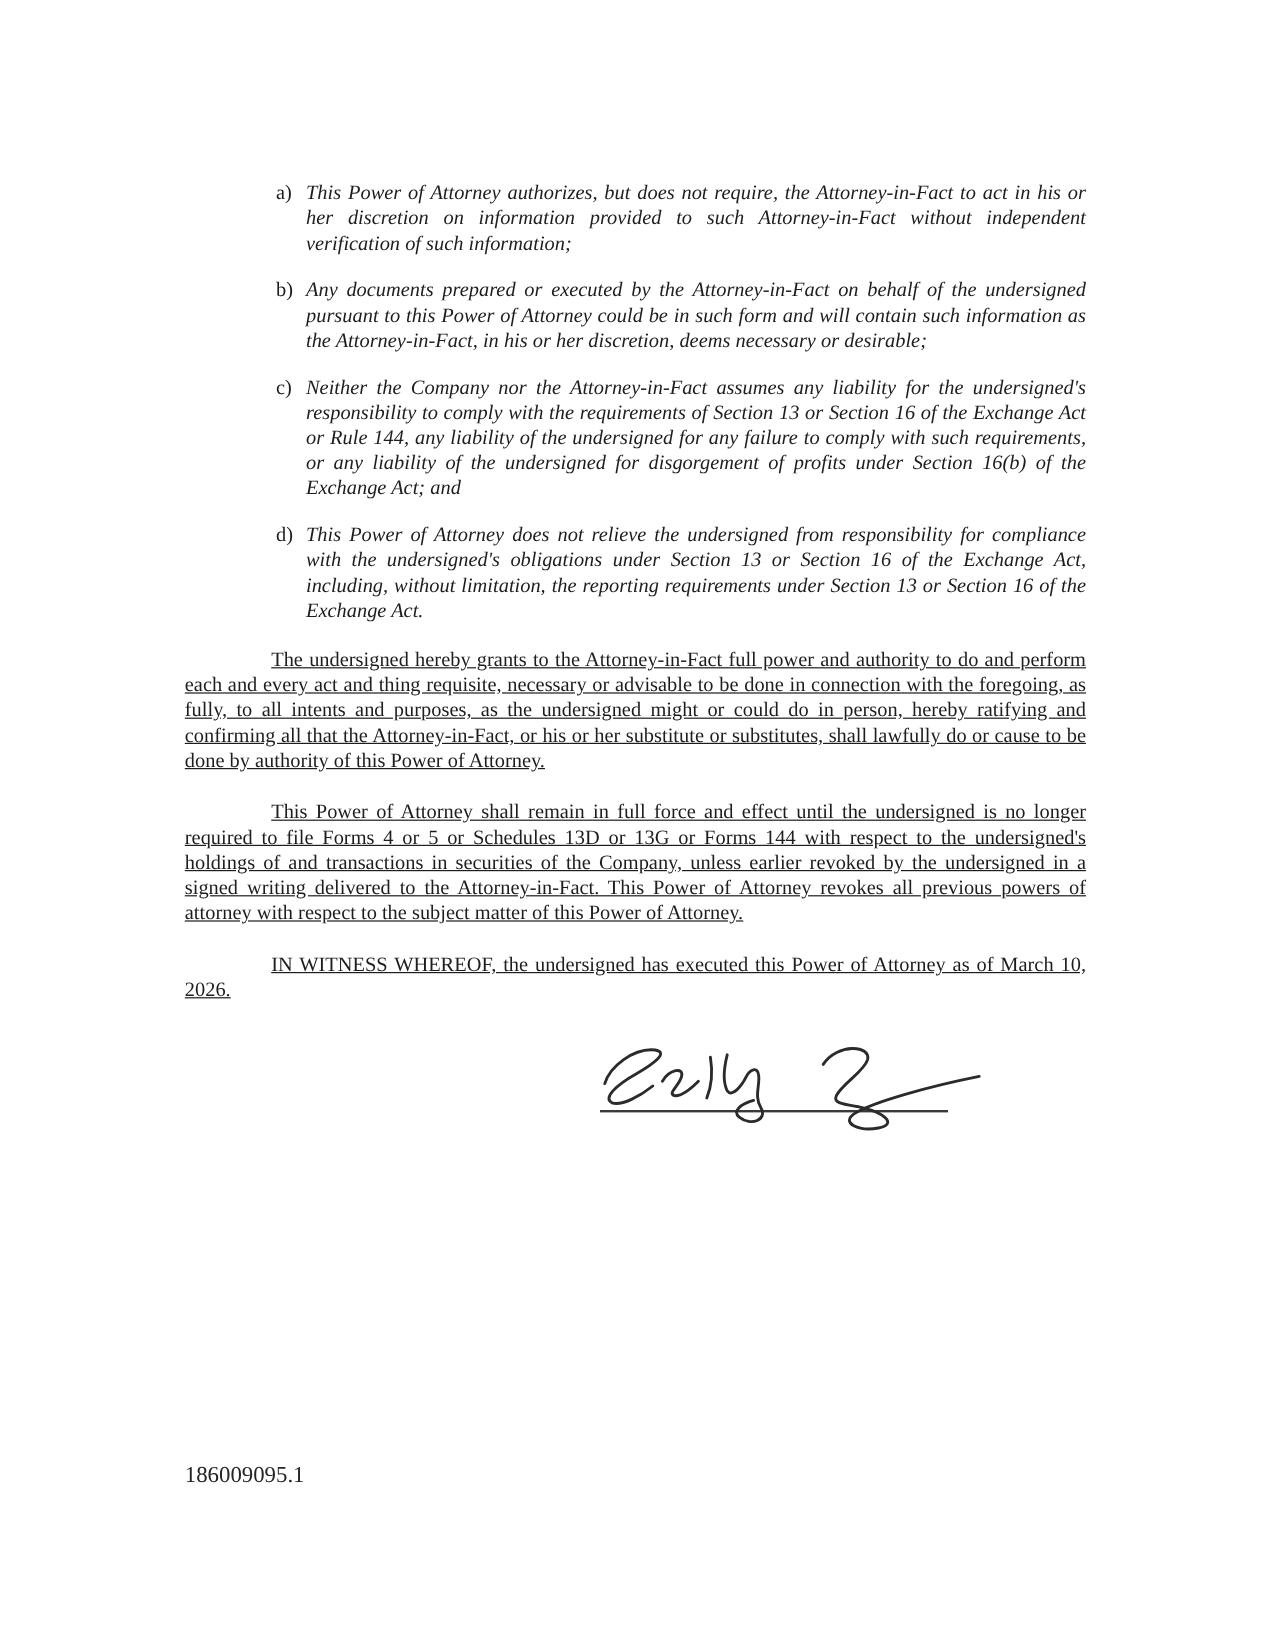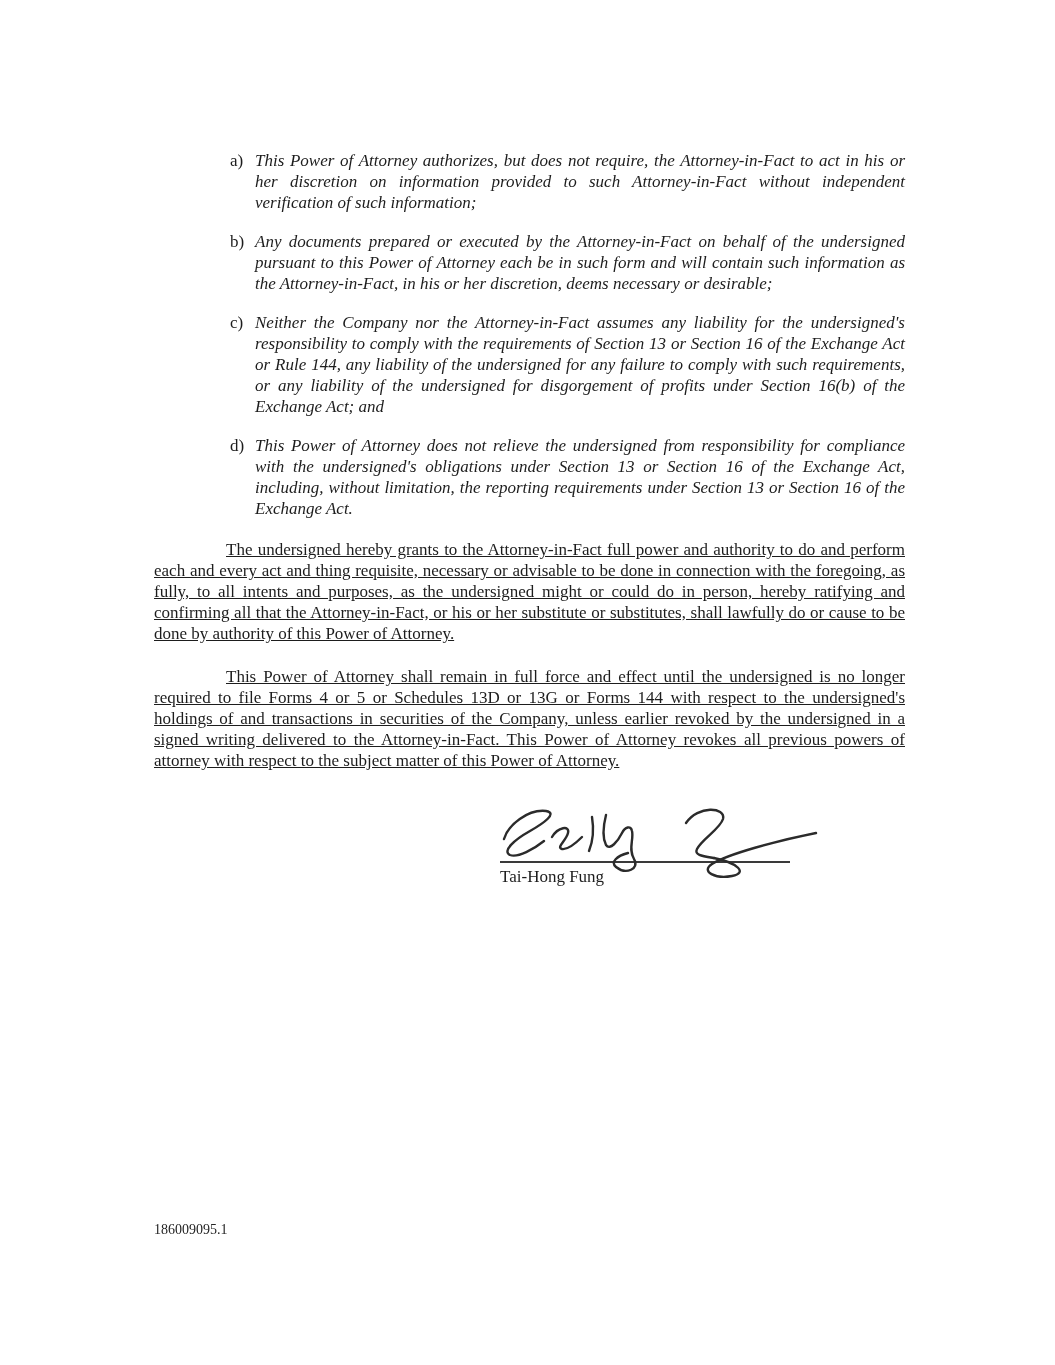--- a/index.html
+++ b/index.html
@@ -65,63 +65,63 @@
   }
   .sig-name {
     margin-top: 3px;
     font-size: 17px;
   }
   
   .doc-number {
     position: absolute;
     left: 154px;
     top: 1221px;
-    font-size: 14px;
+    font-size: 19px;
     line-height: 17px;
     color: #242424;
   }
 </style>
 </head>
 <body>
 
 <div class="page">
 
   <div class="clause">
     <span class="clause-label">a)</span>
     <div class="clause-text">This Power of Attorney authorizes, but does not require, the Attorney-in-Fact to act in his or her discretion on information provided to such Attorney-in-Fact without independent verification of such information;</div>
   </div>
 
   <div class="clause">
     <span class="clause-label">b)</span>
-    <div class="clause-text">Any documents prepared or executed by the Attorney-in-Fact on behalf of the undersigned pursuant to this Power of Attorney each be in such form and will contain such information as the Attorney-in-Fact, in his or her discretion, deems necessary or desirable;</div>
+    <div class="clause-text">Any documents prepared or executed by the Attorney-in-Fact on behalf of the undersigned pursuant to this Power of Attorney could be in such form and will contain such information as the Attorney-in-Fact, in his or her discretion, deems necessary or desirable;</div>
   </div>
 
   <div class="clause">
     <span class="clause-label">c)</span>
     <div class="clause-text">Neither the Company nor the Attorney-in-Fact assumes any liability for the undersigned's responsibility to comply with the requirements of Section 13 or Section 16 of the Exchange Act or Rule 144, any liability of the undersigned for any failure to comply with such requirements, or any liability of the undersigned for disgorgement of profits under Section 16(b) of the Exchange Act; and</div>
   </div>
 
   <div class="clause last">
     <span class="clause-label">d)</span>
     <div class="clause-text">This Power of Attorney does not relieve the undersigned from responsibility for compliance with the undersigned's obligations under Section 13 or Section 16 of the Exchange Act, including, without limitation, the reporting requirements under Section 13 or Section 16 of the Exchange Act.</div>
   </div>
 
   <p class="para">The undersigned hereby grants to the Attorney-in-Fact full power and authority to do and perform each and every act and thing requisite, necessary or advisable to be done in connection with the foregoing, as fully, to all intents and purposes, as the undersigned might or could do in person, hereby ratifying and confirming all that the Attorney-in-Fact, or his or her substitute or substitutes, shall lawfully do or cause to be done by authority of this Power of Attorney.</p>
 
   <p class="para">This Power of Attorney shall remain in full force and effect until the undersigned is no longer required to file Forms 4 or 5 or Schedules 13D or 13G or Forms 144 with respect to the undersigned's holdings of and transactions in securities of the Company, unless earlier revoked by the undersigned in a signed writing delivered to the Attorney-in-Fact. This Power of Attorney revokes all previous powers of attorney with respect to the subject matter of this Power of Attorney.</p>
 
+  <p class="para witness">IN WITNESS WHEREOF, the undersigned has executed this Power of Attorney as of March 10, 2026.</p>
 
   <div class="sig-block">
     <svg class="sig-svg" viewBox="0 0 340 84" fill="none" stroke="#2b2b2b" stroke-width="2.4" stroke-linecap="round" stroke-linejoin="round">
       <path d="M10,40 C14,26 34,10 52,12 C64,14 50,24 36,32 C20,41 8,52 16,56 C24,59 40,50 50,42"></path>
       <path d="M58,38 C64,28 76,26 74,34 C72,42 62,48 68,50 C74,51 82,44 88,38"></path>
       <path d="M98,18 C100,30 99,42 95,52"></path>
       <path d="M112,16 C109,28 108,38 112,46 C116,52 124,42 128,34 C131,28 137,26 138,32 C140,40 134,50 140,60 C146,70 132,76 122,68 C116,63 123,57 134,54"></path>
       <path d="M192,24 C204,6 232,8 229,20 C226,30 208,40 203,50 C200,56 208,57 220,59"></path>
       <path d="M220,59 C244,64 254,74 238,77 C222,80 206,73 218,65 C234,55 282,42 322,34"></path>
     </svg>
     <div class="sig-line"></div>
-    <div class="sig-name">Tai-Hong Fung</div>
   </div>
 
   <div class="doc-number">186009095.1</div>
 
 </div>
 
 </body></html>

